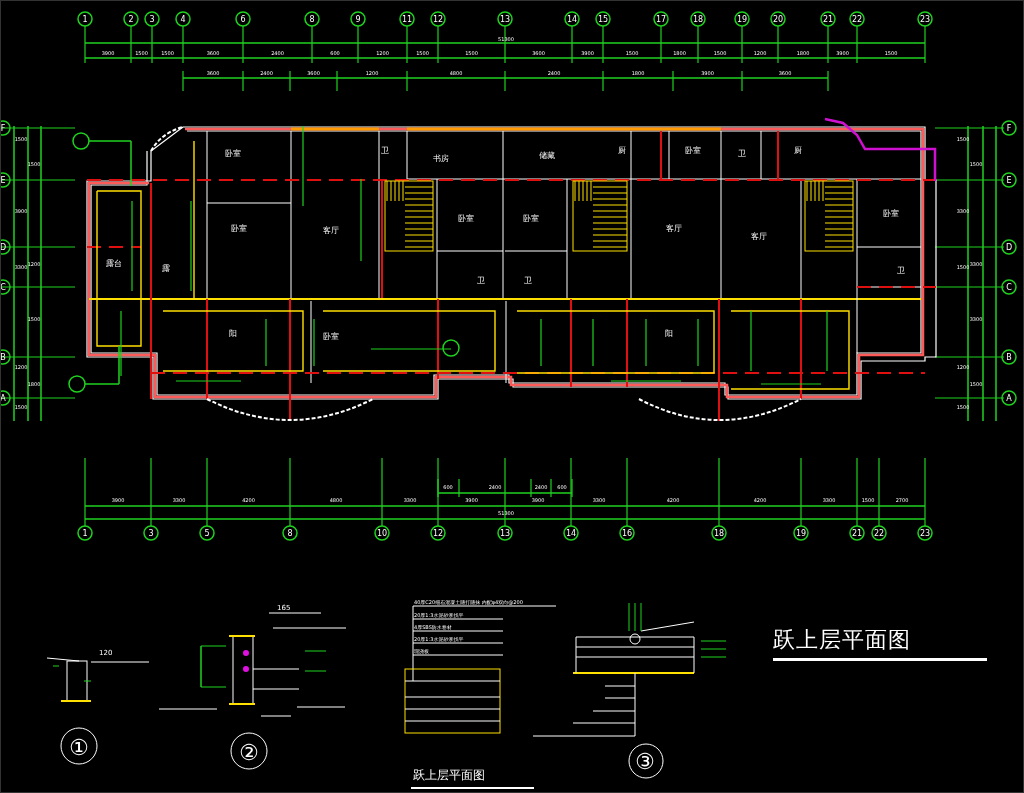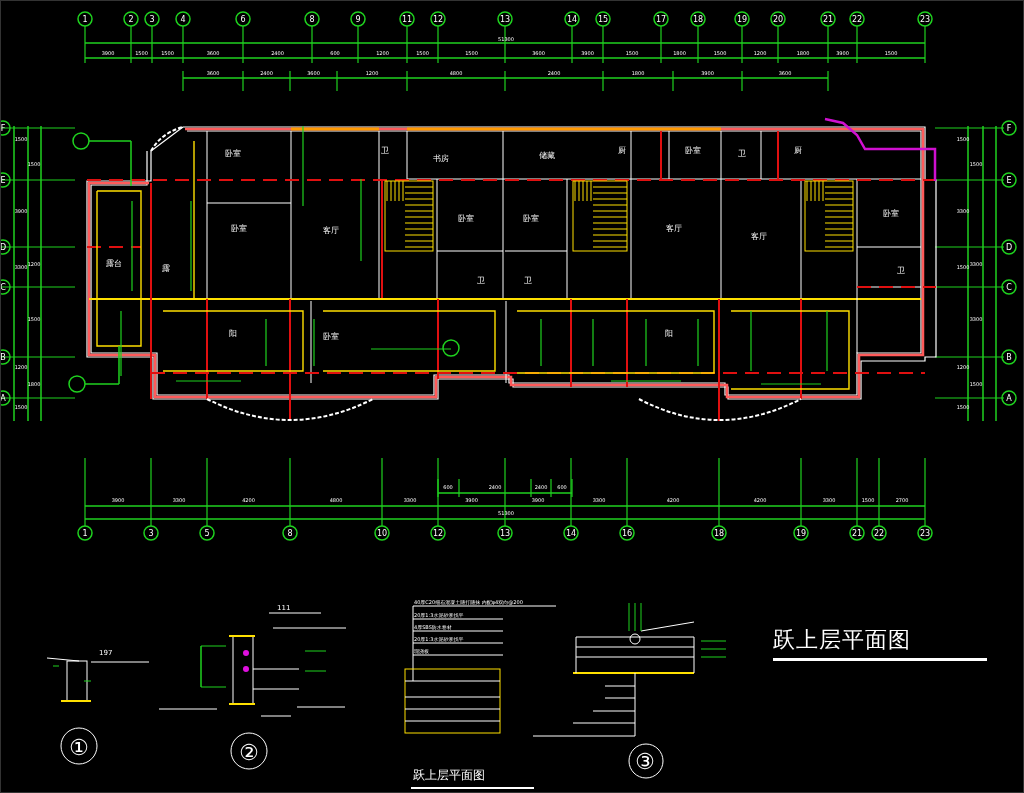--- a/index.html
+++ b/index.html
@@ -608,22 +608,22 @@
         <circle cx="645" cy="760" r="17"></circle>
       </g>
     </g>
   </svg>
 
   
   <div class="detail-label" style="left:68px;top:734px;font-size:22px;">①</div>
   <div class="detail-label" style="left:238px;top:739px;font-size:22px;">②</div>
   <div class="detail-label" style="left:634px;top:748px;font-size:22px;">③</div>
   <div class="detail-label" style="left:412px;top:766px;font-size:12px;">跃上层平面图</div>
-  <div class="detail-label" style="left:98px;top:648px;font-size:7px;">197</div>
-  <div class="detail-label" style="left:276px;top:603px;font-size:7px;">111</div>
+  <div class="detail-label" style="left:98px;top:648px;font-size:7px;">120</div>
+  <div class="detail-label" style="left:276px;top:603px;font-size:7px;">165</div>
   <div class="detail-label" style="left:413px;top:598px;font-size:5px;">40厚C20细石混凝土随打随抹 内配φ4双向@200</div>
   <div class="detail-label" style="left:413px;top:611px;font-size:5px;">20厚1:3水泥砂浆找平</div>
   <div class="detail-label" style="left:413px;top:623px;font-size:5px;">4厚SBS防水卷材</div>
   <div class="detail-label" style="left:413px;top:635px;font-size:5px;">20厚1:3水泥砂浆找平</div>
   <div class="detail-label" style="left:413px;top:647px;font-size:5px;">现浇板</div>
 
   <div class="title-text">跃上层平面图</div>
   <div class="title-rule"></div>
 </div>
 

